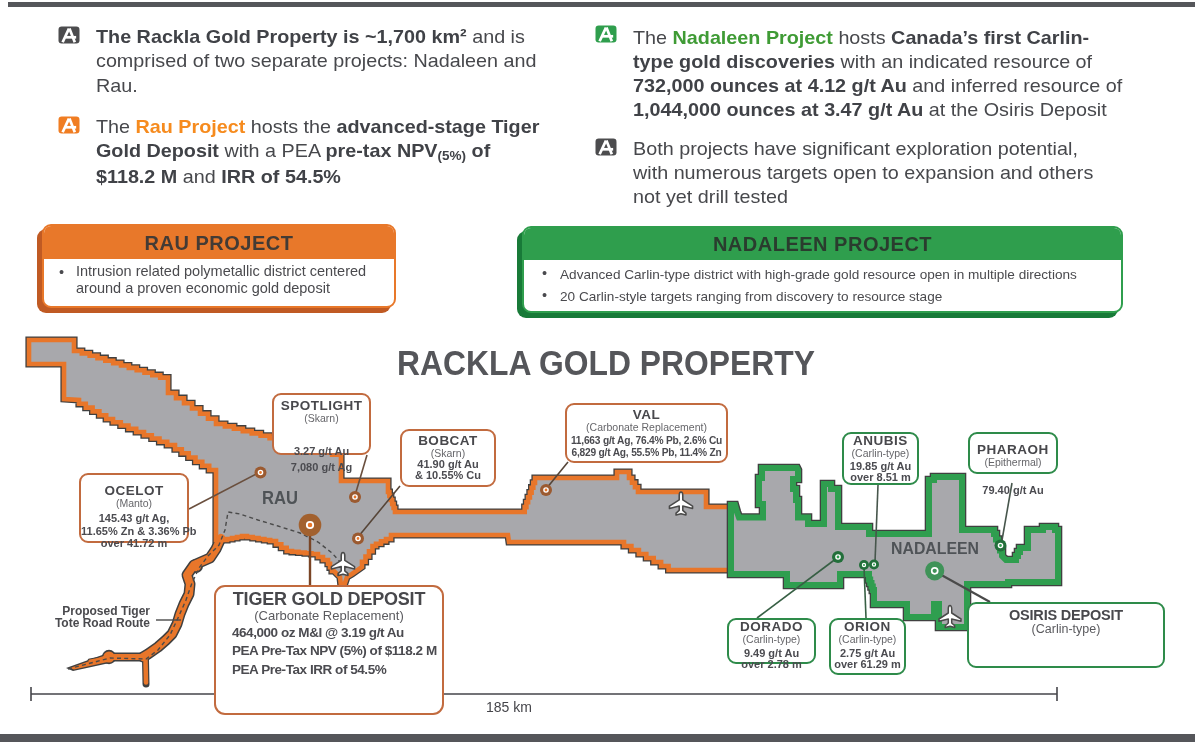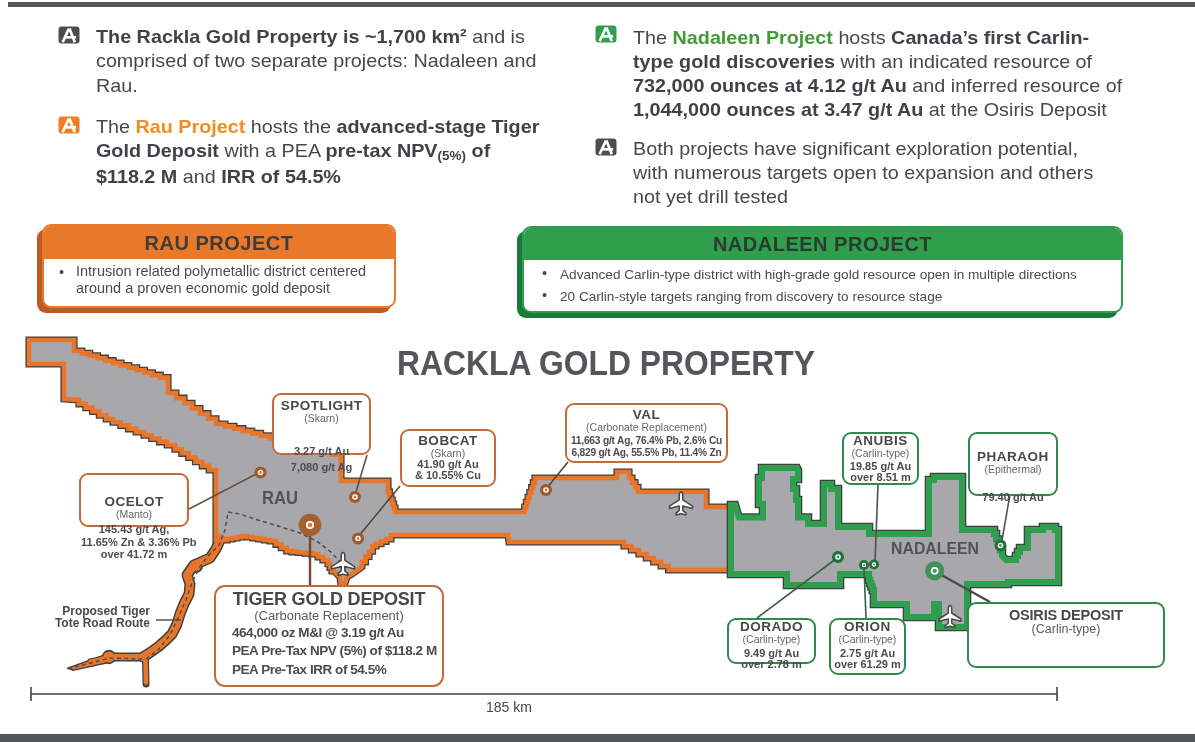--- a/index.html
+++ b/index.html
@@ -213,21 +213,21 @@
 <line x1="31" y1="694" x2="1057" y2="694"></line>
 <line x1="31" y1="687" x2="31" y2="701"></line>
 <line x1="1057" y1="687" x2="1057" y2="701"></line>
 </g>
 
 <text x="509" y="712" text-anchor="middle" font-size="14" fill="#45454a">185 km</text>
 
 <rect x="0" y="734" width="1195" height="8" fill="#55565a"></rect>
 </svg>
 
-<div class="obox" style="left:79px;top:473px;width:110px;height:54px;padding-top:20px;">
+<div class="obox" style="left:79px;top:473px;width:110px;height:70px;padding-top:9px;">
 <div class="ct">OCELOT</div>
 <div class="cs">(Manto)</div>
 <div class="cv" style="margin-top:4px;line-height:12.5px;">145.43 g/t Ag,<br>11.65% Zn &amp; 3.36% Pb<br>over 41.72 m</div>
 </div>
 
 <div class="obox" style="left:272px;top:393px;width:99px;height:62px;padding-top:3.5px;">
 <div class="ct">SPOTLIGHT</div>
 <div class="cs">(Skarn)</div>
 <div class="cv" style="margin-top:20px;line-height:16px;">3.27 g/t Au<br>7,080 g/t Ag</div>
 </div>
@@ -237,33 +237,33 @@
 <div class="cs">(Skarn)</div>
 <div class="cv" style="margin-top:1.5px;">41.90 g/t Au<br>&amp; 10.55% Cu</div>
 </div>
 
 <div class="obox" style="left:565px;top:403px;width:163px;height:60px;padding-top:3px;">
 <div class="ct">VAL</div>
 <div class="cs">(Carbonate Replacement)</div>
 <div class="cv" style="margin-top:3px;font-size:10.2px;letter-spacing:-0.2px;line-height:11.5px;">11,663 g/t Ag, 76.4% Pb, 2.6% Cu<br>6,829 g/t Ag, 55.5% Pb, 11.4% Zn</div>
 </div>
 
-<div class="obox" style="left:214px;top:585px;width:230px;height:102px;padding-top:2px;border-width:2.5px;border-radius:11px;">
+<div class="obox" style="left:214px;top:585px;width:230px;height:130px;padding-top:2px;border-width:2.5px;border-radius:11px;">
 <div style="font-weight:bold;font-size:18px;line-height:20px;letter-spacing:-0.2px;color:#48484c;white-space:nowrap;">TIGER GOLD DEPOSIT</div>
 <div style="font-size:13px;line-height:14.5px;color:#5a5a5e;white-space:nowrap;">(Carbonate Replacement)</div>
 <div style="font-weight:bold;font-size:13.5px;letter-spacing:-0.45px;color:#4b4b50;text-align:left;padding-left:16px;line-height:18.5px;white-space:nowrap;">464,000 oz M&amp;I @ 3.19 g/t Au<br>PEA Pre-Tax NPV (5%) of $118.2 M<br>PEA Pre-Tax IRR of 54.5%</div>
 </div>
 
 <div class="gbox" style="left:842px;top:432px;width:77px;height:53px;padding-top:0px;">
 <div class="ct">ANUBIS</div>
 <div class="cs">(Carlin-type)</div>
 <div class="cv" style="margin-top:2.5px;">19.85 g/t Au<br>over 8.51 m</div>
 </div>
 
-<div class="gbox" style="left:968px;top:432px;width:90px;height:64px;padding-top:16px;">
+<div class="gbox" style="left:968px;top:432px;width:90px;height:42px;padding-top:9px;">
 <div class="ct">PHARAOH</div>
 <div class="cs">(Epithermal)</div>
 <div class="cv" style="margin-top:18px;">79.40 g/t Au</div>
 </div>
 
 <div class="gbox" style="left:727px;top:618px;width:89px;height:46px;padding-top:0px;">
 <div class="ct">DORADO</div>
 <div class="cs">(Carlin-type)</div>
 <div class="cv" style="margin-top:4px;">9.49 g/t Au<br>over 2.78 m</div>
 </div>

